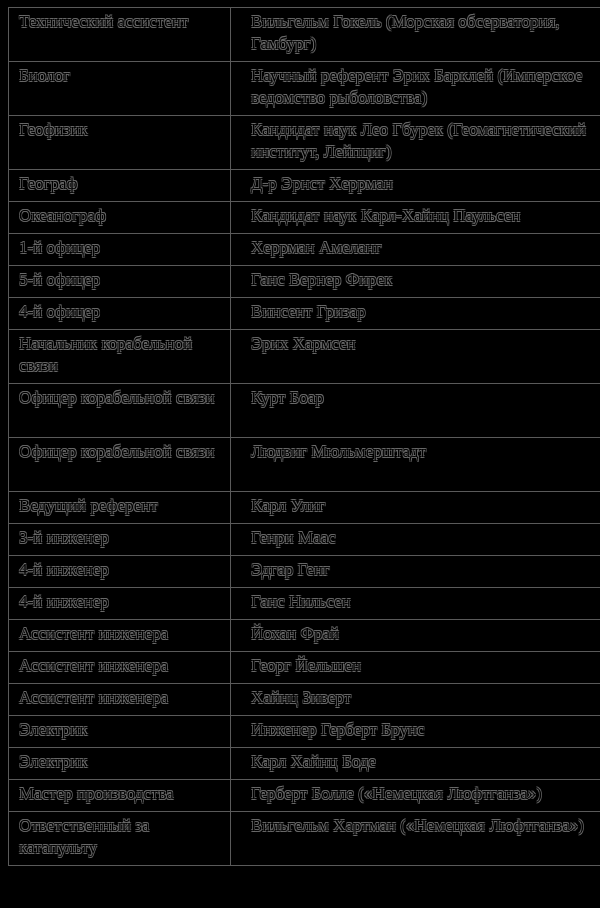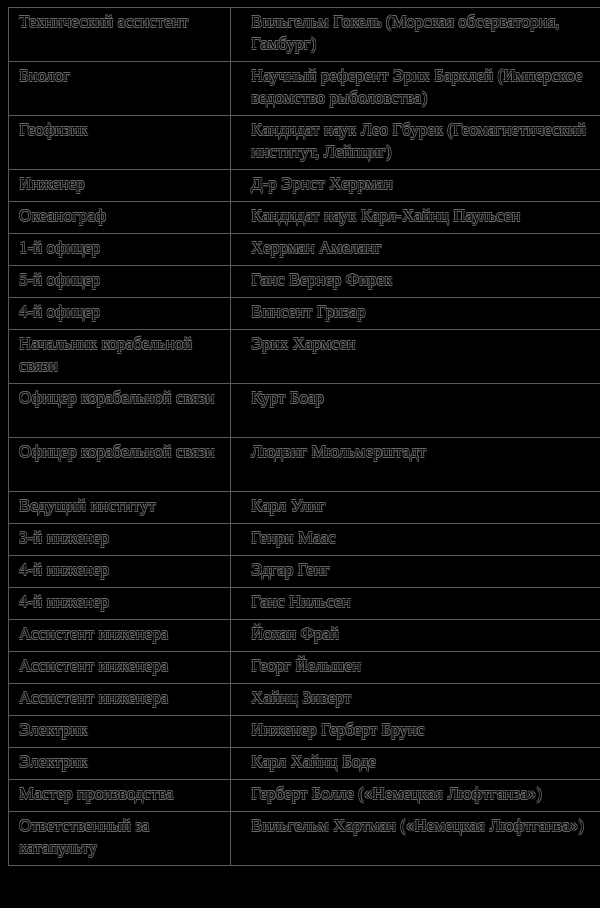--- a/index.html
+++ b/index.html
@@ -61,21 +61,21 @@
     <td class="role">Биолог</td>
     <td class="name">Научный референт Эрих Барклей (Имперское ведомство рыболовства)</td>
   </tr>
 
   <tr class="double">
     <td class="role">Геофизик</td>
     <td class="name">Кандидат наук Лео Гбурек (Геомагнетический институт, Лейпциг)</td>
   </tr>
 
   <tr class="single">
-    <td class="role">Инженер</td>
+    <td class="role">Географ</td>
     <td class="name">Д-р Эрнст Херрман</td>
   </tr>
 
   <tr class="single">
     <td class="role">Океанограф</td>
     <td class="name">Кандидат наук Карл-Хайнц Паульсен</td>
   </tr>
 
   <tr class="single">
     <td class="role">1-й офицер</td>
@@ -102,21 +102,21 @@
     <td class="role">Офицер корабельной связи</td>
     <td class="name">Курт Боар</td>
   </tr>
 
   <tr class="double">
     <td class="role">Офицер корабельной связи</td>
     <td class="name">Людвиг Мюльмерштадт</td>
   </tr>
 
   <tr class="single">
-    <td class="role">Ведущий институт</td>
+    <td class="role">Ведущий референт</td>
     <td class="name">Карл Улиг</td>
   </tr>
 
 
   <tr class="single">
     <td class="role">3-й инженер</td>
     <td class="name">Генри Маас</td>
   </tr>
 
   <tr class="single">

